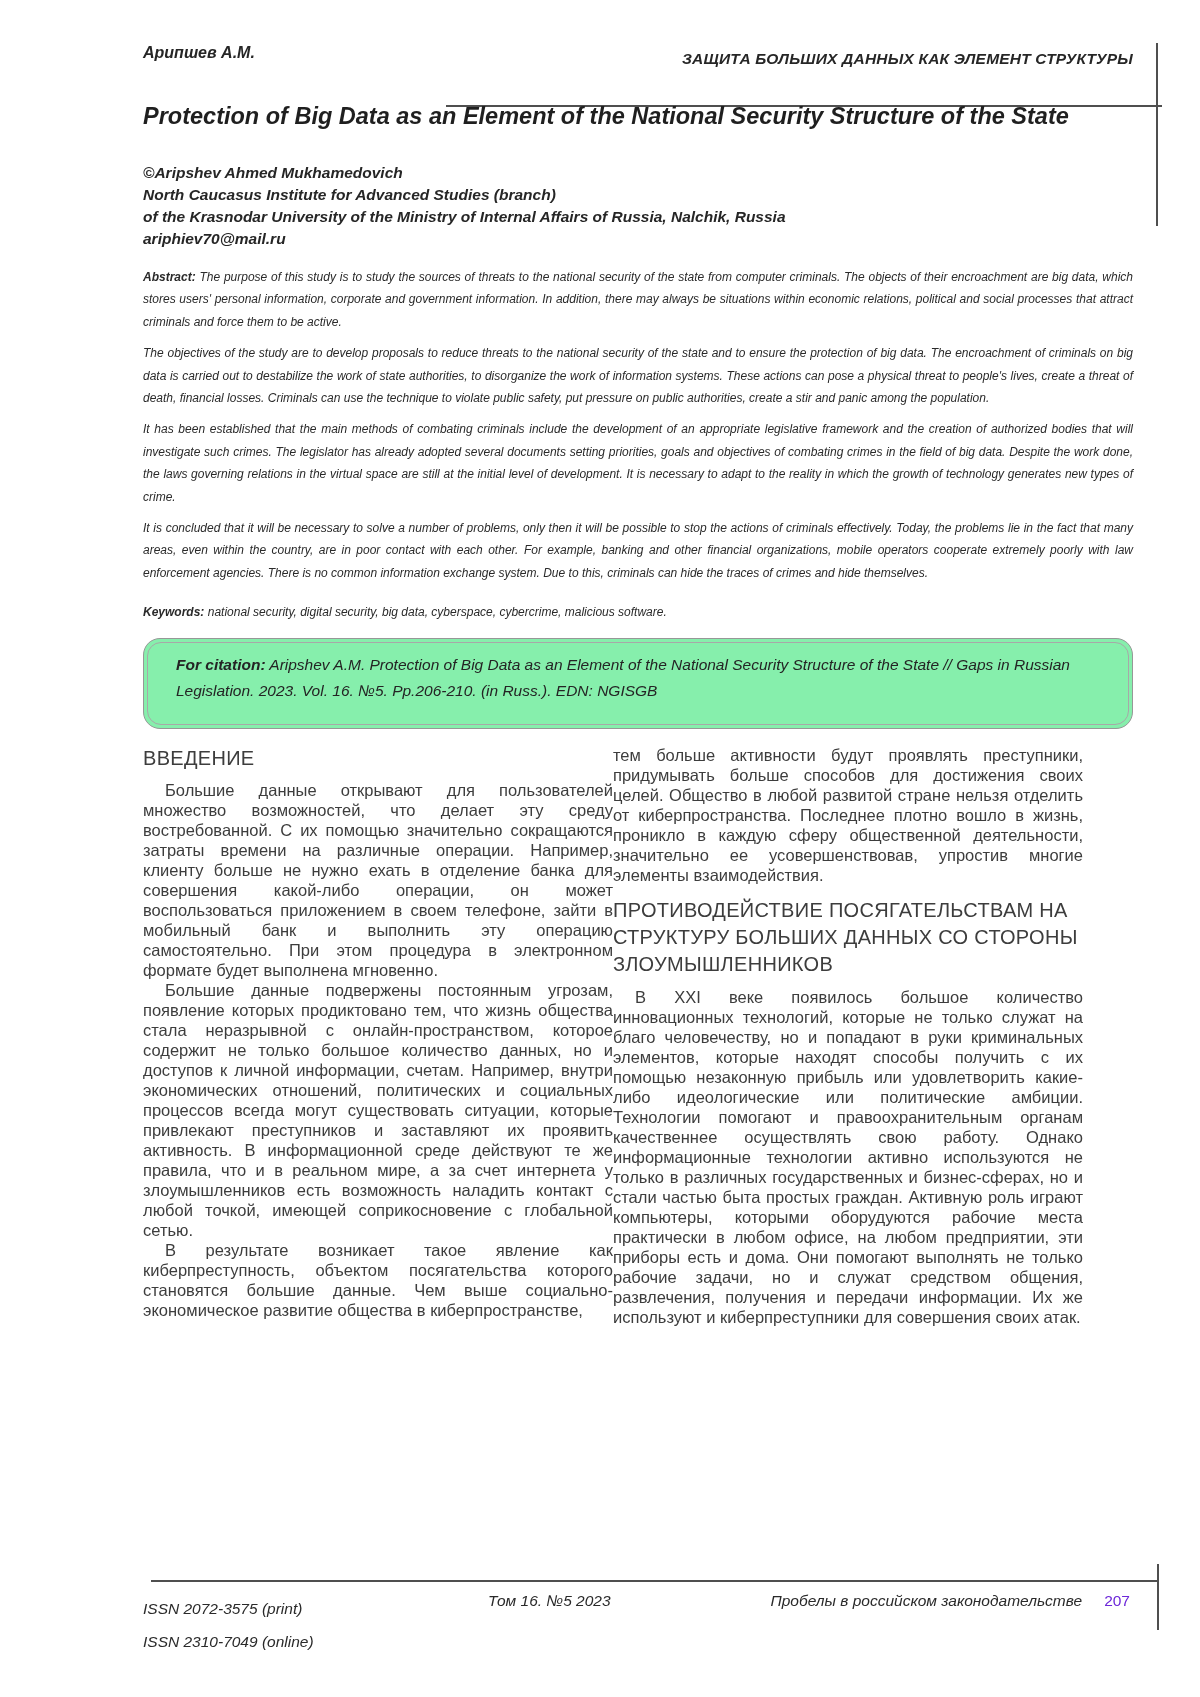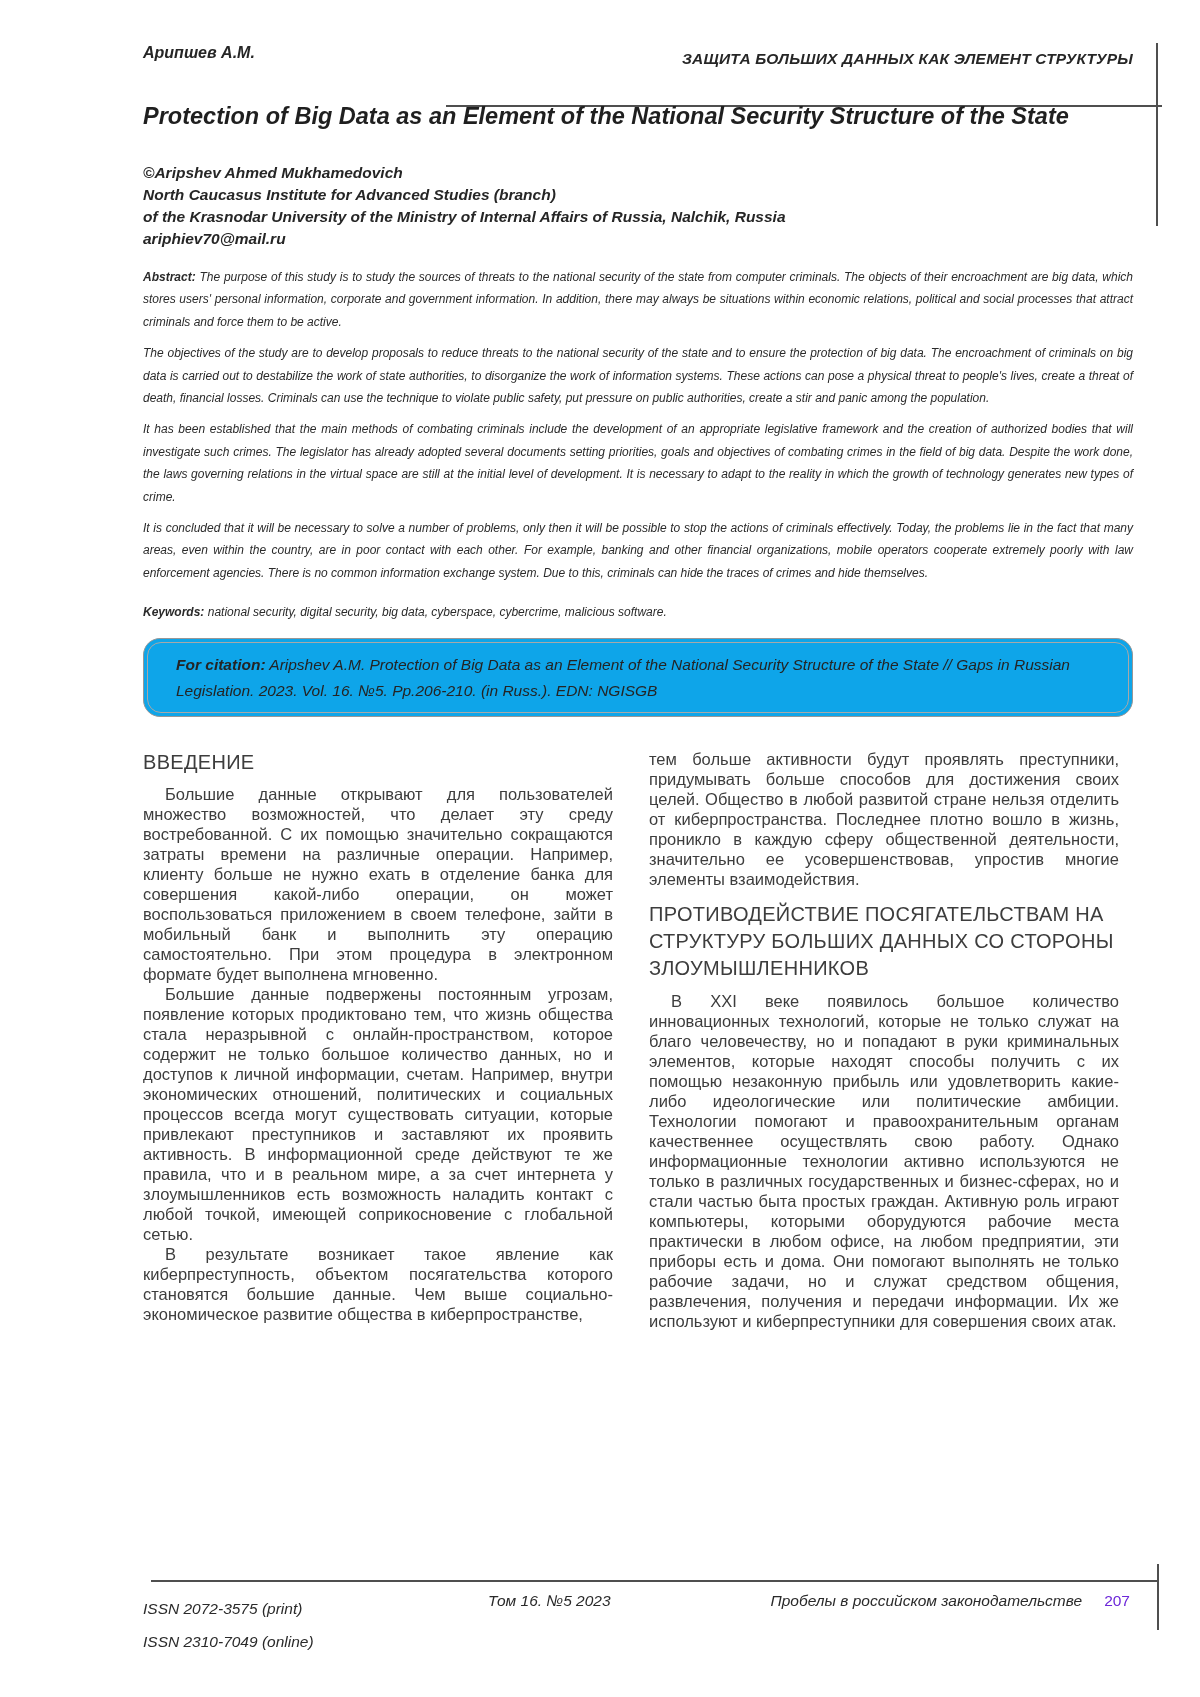--- a/index.html
+++ b/index.html
@@ -34,31 +34,31 @@
   .abstract { margin-top:16px; }
   .abstract p, .keywords {
     font-size:12px; font-style:italic; line-height:22.4px; text-align:justify;
     color:#2a2a2a; margin-bottom:9px;
   }
   .ital-label { font-weight:bold; }
   .keywords { margin-top:17px; }
 
   
   .citation-box {
-    position:relative; margin-top:14px; background:#0ea5e9;
-    border:1px solid #979797; border-radius:17px; padding:13px 32px 12px;
+    position:relative; margin-top:14px; background:#86efac;
+    border:1px solid #979797; border-radius:17px; padding:13px 32px 24px;
   }
   .citation-box::after {
     content:""; position:absolute; inset:3px; border:1px solid #a8a8a8;
     border-radius:14px; pointer-events:none;
   }
   .citation-box p { font-size:15.5px; font-style:italic; line-height:26px; color:#242424; }
 
   
-  .columns { margin-top:32px; display:flex; gap:36px; }
+  .columns { margin-top:16px; display:flex; }
   .col { width:470px; }
   .col h2 { font-size:20px; font-weight:400; line-height:27px; color:#3d3d3d;
             margin-bottom:8px; letter-spacing:0.3px; }
   .col h2.later { margin-top:12px; margin-bottom:9px; }
   .col p { font-size:16.5px; line-height:20px; text-align:justify; color:#3d3d3d;
            text-indent:22px; }
   .col p.no-indent { text-indent:0; }
 
   
   .page-footer { position:absolute; left:105px; top:1592px; width:990px;

